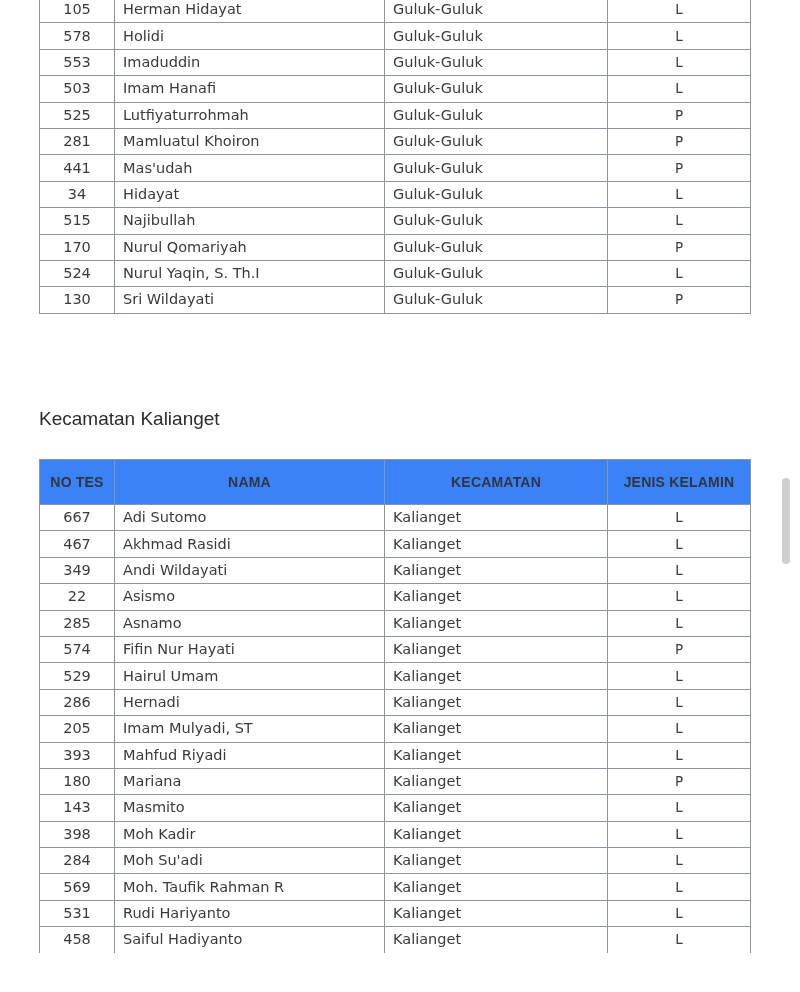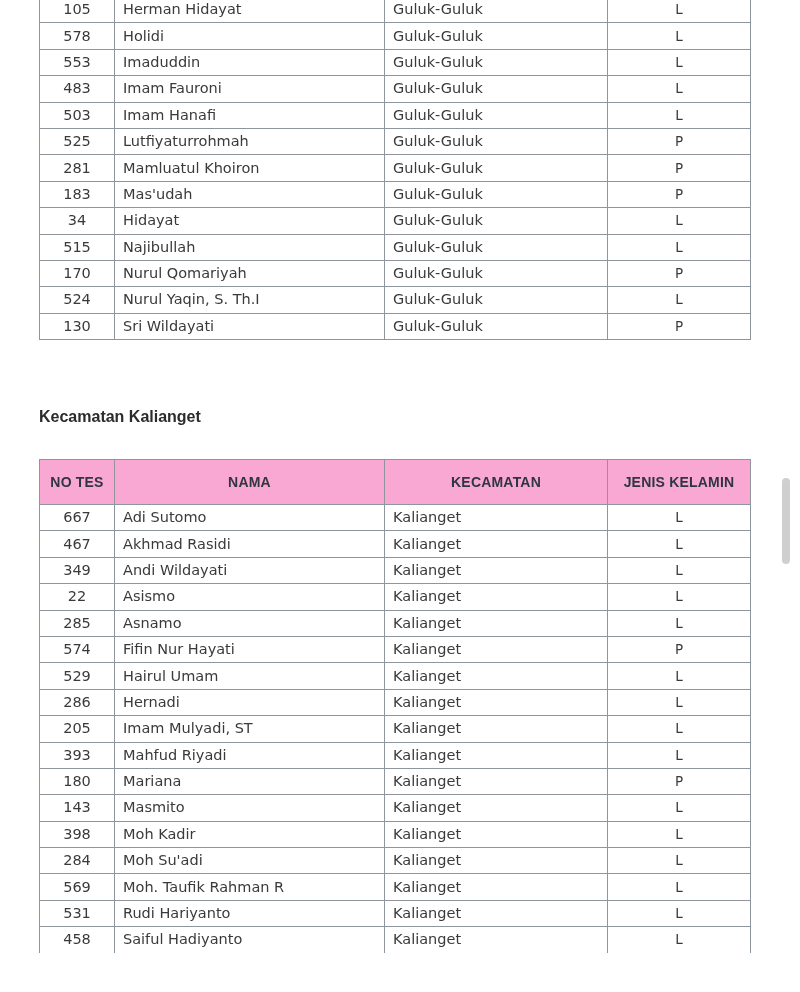--- a/index.html
+++ b/index.html
@@ -12,27 +12,27 @@
   table { border-collapse:collapse; table-layout:fixed; position:absolute; left:39px; }
   td, th { border:1px solid #8f959c; padding:0; font-size:14.5px; height:25.4px; line-height:25px; white-space:nowrap; overflow:hidden; }
   col.c1 { width:75px; } col.c2 { width:270px; } col.c3 { width:223px; } col.c4 { width:143px; }
   td.no { text-align:center; }
   td.nama, td.kec { padding-left:8px; }
   td.jk { text-align:center; font-size:13.5px; }
   #tbl-top { top:-3px; border-top:none; }
   #tbl-top tr:first-child td { border-top:none; }
   #tbl-kal { top:459px; }
   #tbl-kal th {
-    background:#f9a8d4; font-family:"Liberation Sans", sans-serif; font-weight:bold;
+    background:#3b82f6; font-family:"Liberation Sans", sans-serif; font-weight:bold;
     font-size:14px; color:#2f3640; height:44px; line-height:44px; letter-spacing:0.2px;
   }
   #tbl-kal tr:last-child td { border-bottom:none; }
   .section-title {
     position:absolute; left:39px; top:408px;
-    font-family:"Liberation Sans", sans-serif; font-weight:bold; font-size:16px; color:#2c2c2c;
+    font-family:"Liberation Sans", sans-serif; font-weight:normal; font-size:19px; color:#2c2c2c;
   }
   .scrollbar-thumb {
     position:absolute; left:782px; top:478px; width:8px; height:86px;
     background:#cfcfcf; border-radius:4px;
   }
 </style>
 </head>
 <body>
 
 <table id="tbl-top">
@@ -55,45 +55,39 @@
         <td class="kec">Guluk-Guluk</td>
         <td class="jk">L</td>
       </tr>
       <tr>
         <td class="no">553</td>
         <td class="nama">Imaduddin</td>
         <td class="kec">Guluk-Guluk</td>
         <td class="jk">L</td>
       </tr>
       <tr>
-        <td class="no">483</td>
-        <td class="nama">Imam Fauroni</td>
-        <td class="kec">Guluk-Guluk</td>
-        <td class="jk">L</td>
-      </tr>
-      <tr>
         <td class="no">503</td>
         <td class="nama">Imam Hanafi</td>
         <td class="kec">Guluk-Guluk</td>
         <td class="jk">L</td>
       </tr>
       <tr>
         <td class="no">525</td>
         <td class="nama">Lutfiyaturrohmah</td>
         <td class="kec">Guluk-Guluk</td>
         <td class="jk">P</td>
       </tr>
       <tr>
         <td class="no">281</td>
         <td class="nama">Mamluatul Khoiron</td>
         <td class="kec">Guluk-Guluk</td>
         <td class="jk">P</td>
       </tr>
       <tr>
-        <td class="no">183</td>
+        <td class="no">441</td>
         <td class="nama">Mas'udah</td>
         <td class="kec">Guluk-Guluk</td>
         <td class="jk">P</td>
       </tr>
       <tr>
         <td class="no">34</td>
         <td class="nama">Hidayat</td>
         <td class="kec">Guluk-Guluk</td>
         <td class="jk">L</td>
       </tr>

